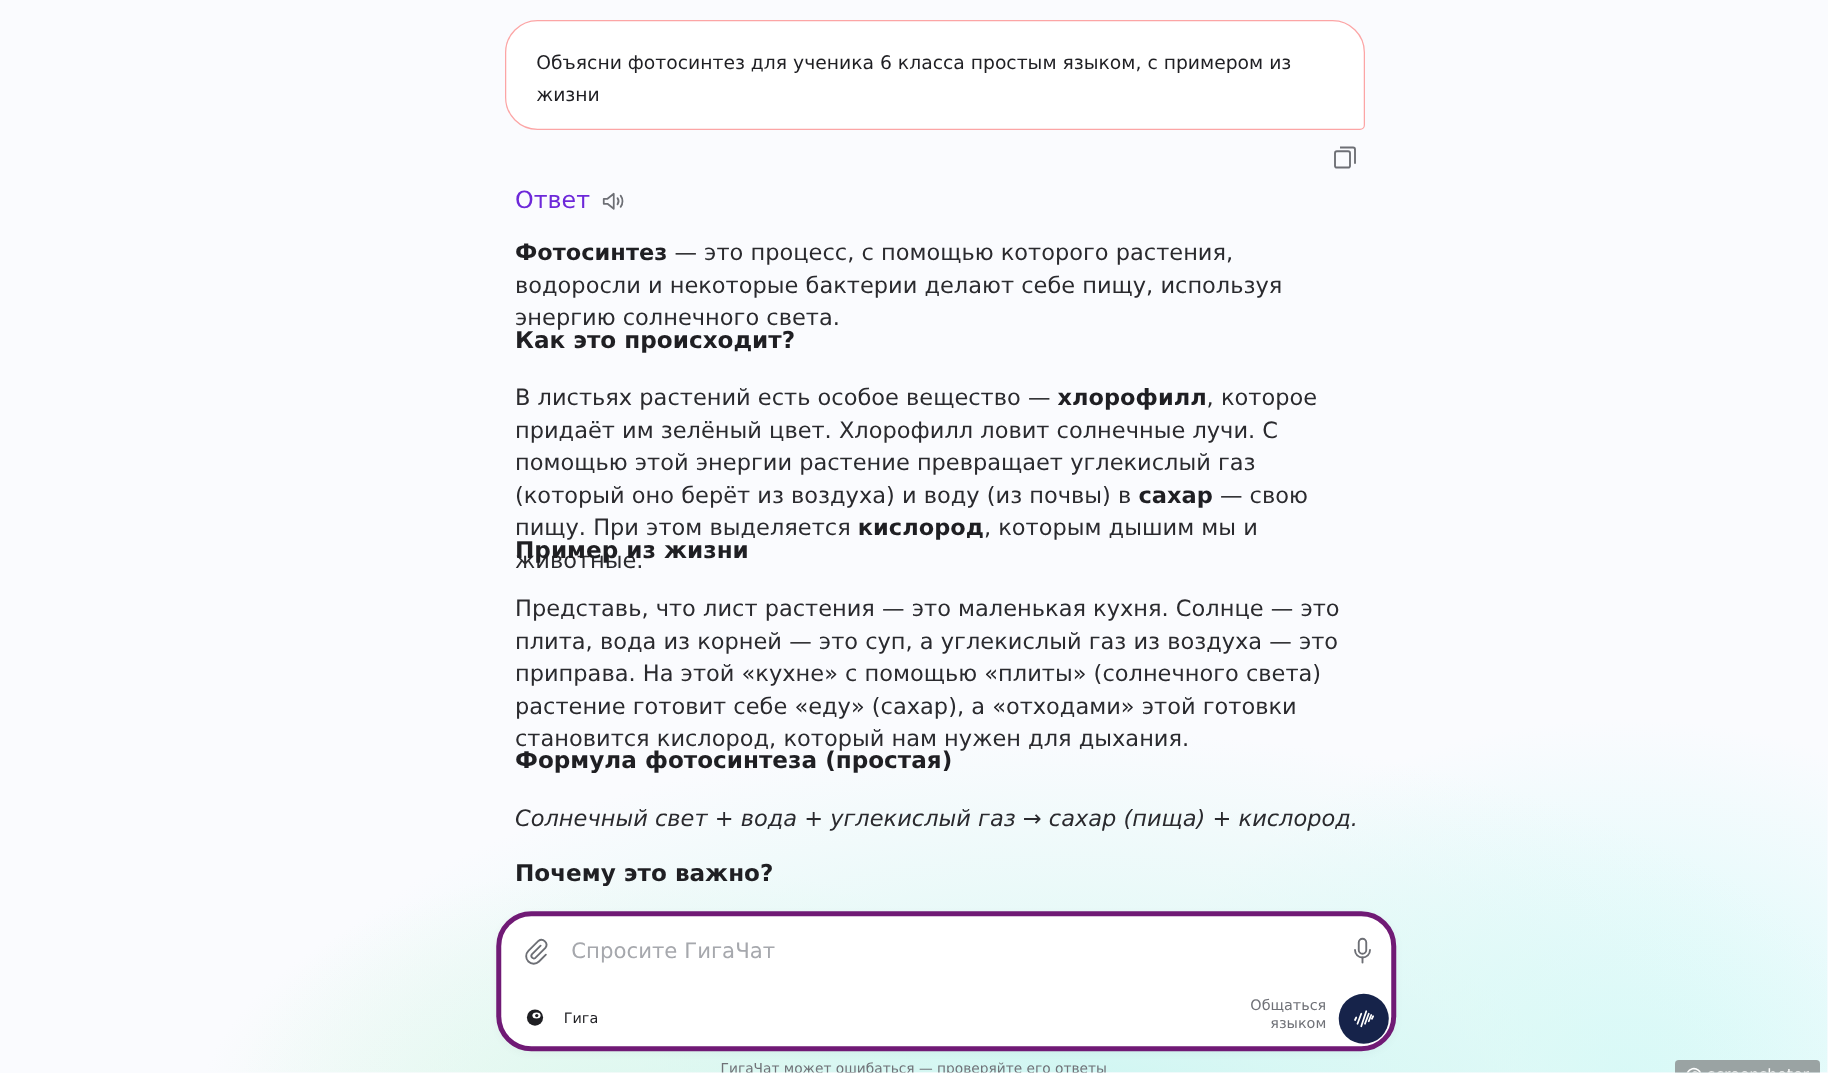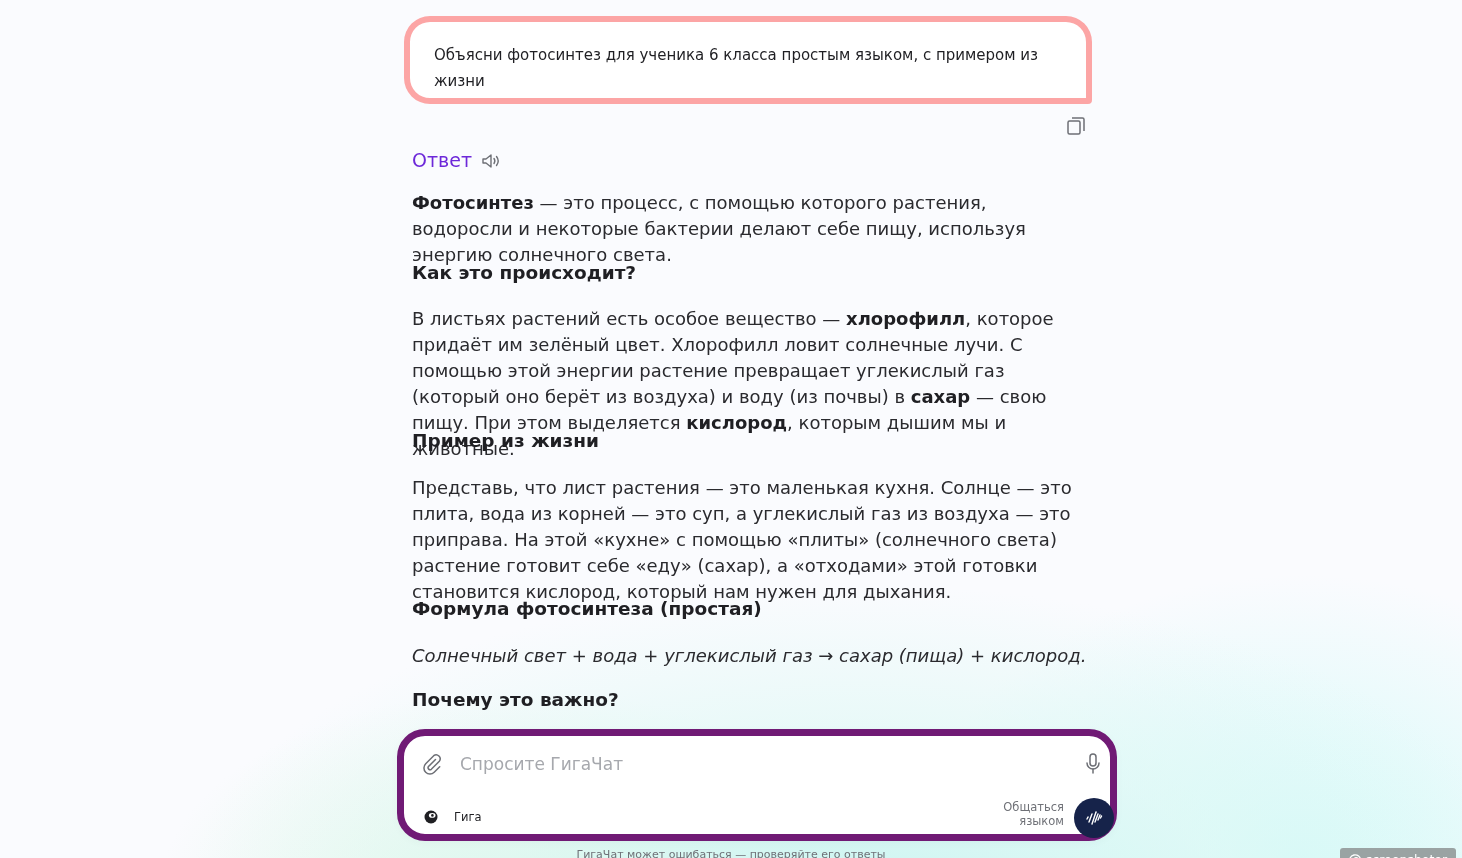--- a/index.html
+++ b/index.html
@@ -15,41 +15,41 @@
       background:
         radial-gradient(ellipse 900px 420px at 860px 900px, rgba(200,245,240,0.95) 0%, rgba(220,248,244,0.6) 40%, rgba(250,251,254,0) 75%),
         radial-gradient(ellipse 520px 300px at 520px 900px, rgba(222,247,228,0.9) 0%, rgba(250,251,254,0) 70%),
         radial-gradient(ellipse 520px 380px at 1300px 860px, rgba(210,250,248,0.9) 0%, rgba(250,251,254,0) 75%);
     }
     .chat {
       position: absolute; left: 404px; top: 0; width: 688px; height: 722px; overflow: hidden;
     }
     .user-msg {
       position: absolute; left: 0; top: 16px; width: 688px; height: 88px;
-      background: #ffffff; border: 6px solid #fca5a5; border-radius: 26px;
+      background: #ffffff; border: 1px solid #fca5a5; border-radius: 26px;
       border-bottom-right-radius: 4px;
       padding: 20px 24px 0 24px;
       font-size: 15px; line-height: 26px; color: #1f1f23;
     }
     .copy-btn {
       position: absolute; left: 660px; top: 114px; width: 24px; height: 24px; cursor: pointer;
     }
     .answer-head {
       position: absolute; left: 8px; top: 146px; display: flex; align-items: center; gap: 8px;
     }
     .answer-title { font-size: 19px; color: #6d28d9; }
     .speak-btn { width: 24px; height: 24px; cursor: pointer; margin-top: 3px; }
     .content { position: absolute; left: 8px; top: 190px; width: 680px; }
     .p { font-size: 18px; line-height: 26px; color: #2a2a2e; }
     .p b { font-weight: bold; color: #1f1f23; }
     .h { font-size: 18.5px; font-weight: bold; color: #1f1f23; line-height: 26px; }
     .it { font-style: italic; }
     .composer {
       position: absolute; left: 397px; top: 729px; width: 720px; height: 112px;
-      background: #ffffff; border: 7px solid #701a75; border-radius: 28px;
+      background: #ffffff; border: 4px solid #701a75; border-radius: 28px;
       box-shadow: 0 2px 8px rgba(0,0,0,0.03);
     }
     .attach-btn { position: absolute; left: 16px; top: 16px; width: 24px; height: 24px; cursor: pointer; }
     .prompt-input {
       position: absolute; left: 56px; top: 14px; width: 600px; height: 28px;
       border: none; outline: none; background: transparent;
       font-family: "DejaVu Sans", sans-serif; font-size: 17px; color: #1f1f23;
     }
     .prompt-input::placeholder { color: #a6a8ad; }
     .mic-btn { position: absolute; left: 679px; top: 16px; width 20px; height: 24px; cursor: pointer; }

